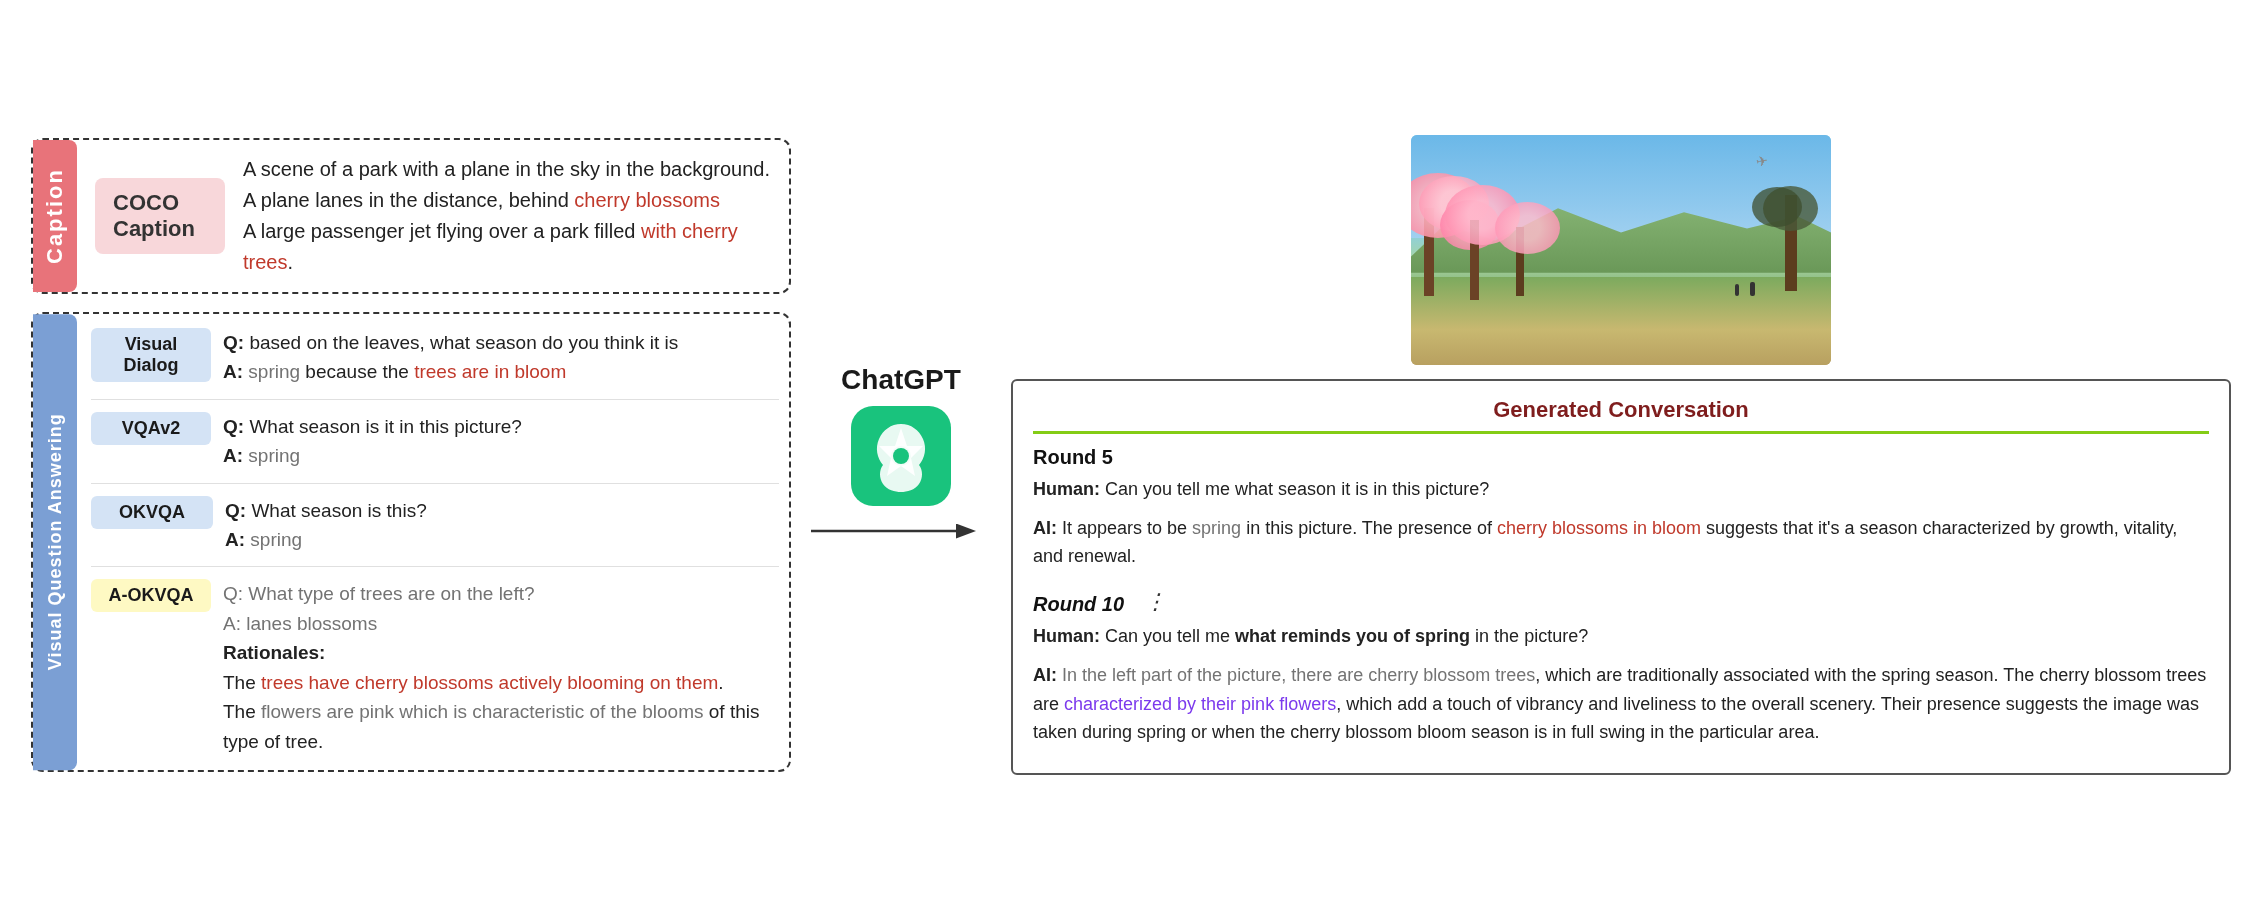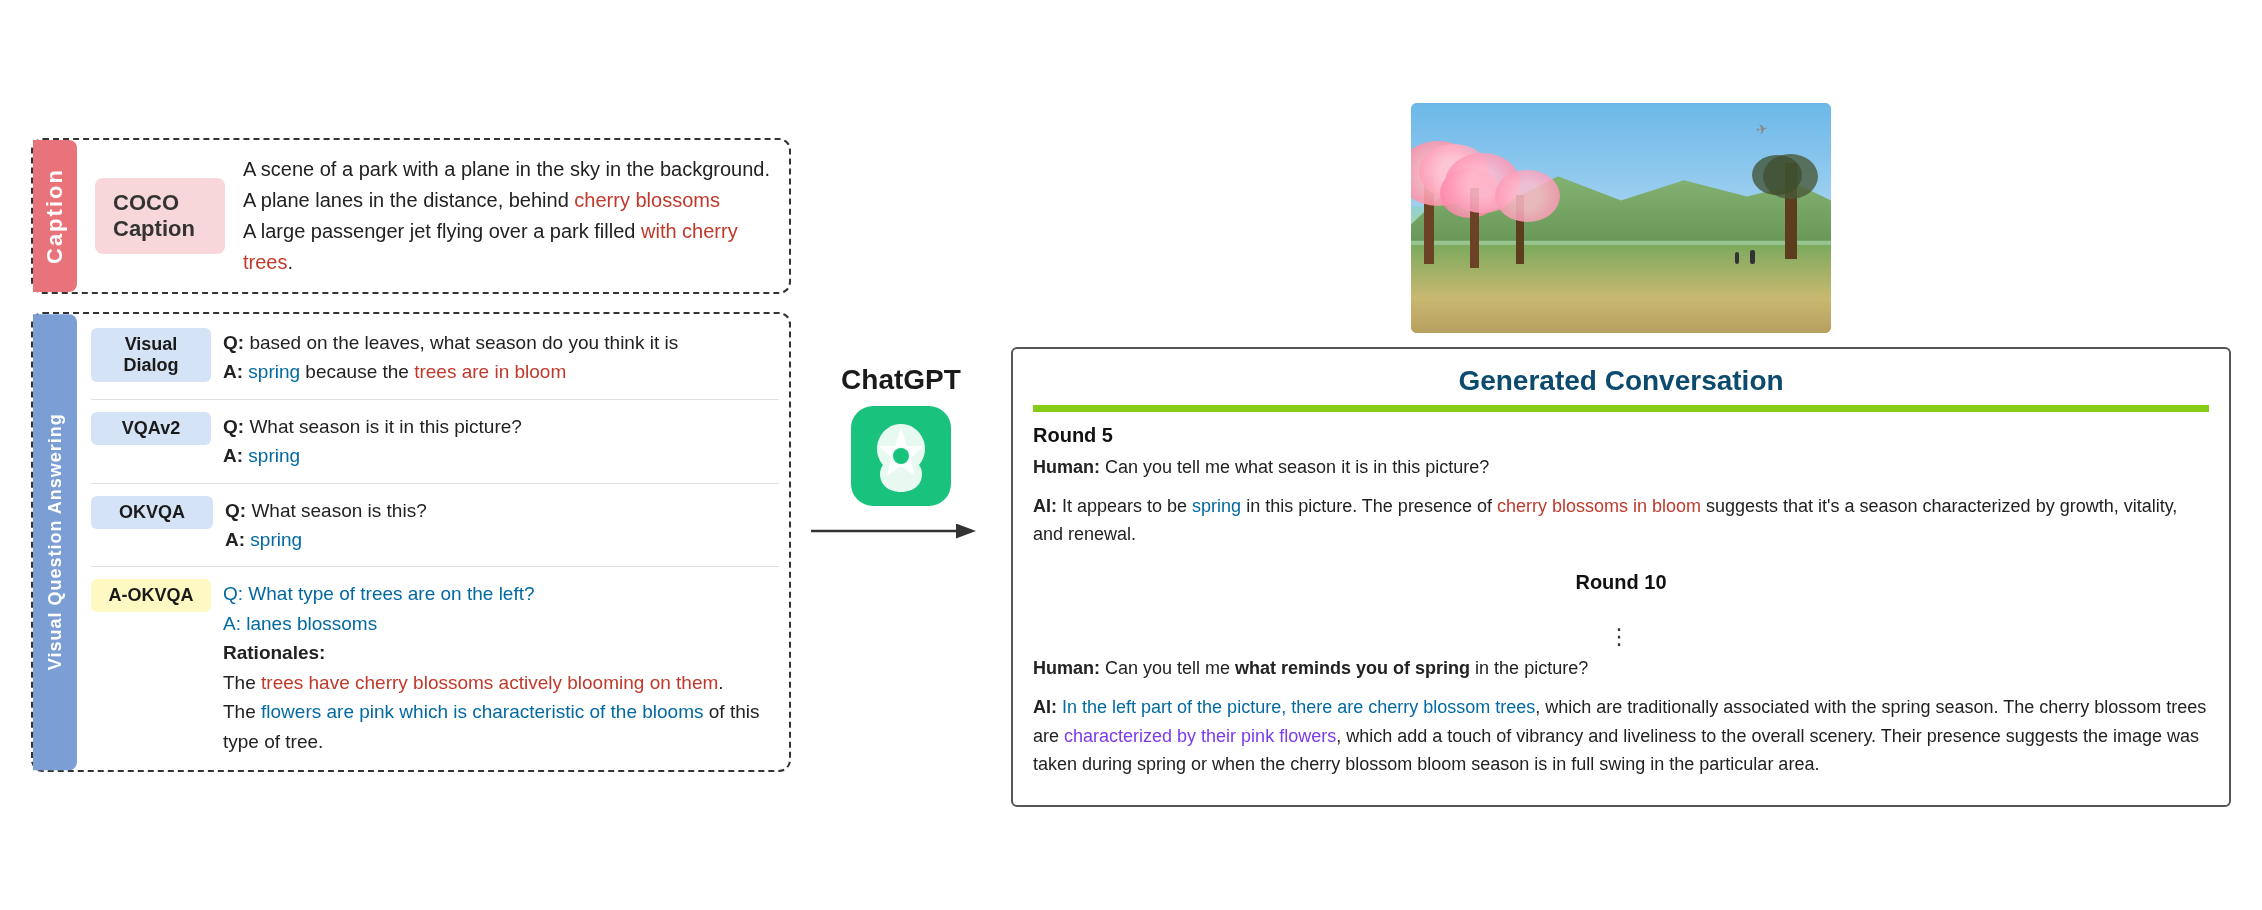--- a/index.html
+++ b/index.html
@@ -71,21 +71,21 @@
       white-space: nowrap;
       min-width: 130px;
       color: #333;
     }
     .caption-text {
       font-size: 20px;
       line-height: 1.55;
       color: #222;
     }
     .red { color: #c0392b; margin-top: 8px; }
-    .blue { color: #0369a1; }
+    .blue { color: #737373; }
     .purple { color: #7c3aed; }
     
     .vqa-box {
       border: 2.5px dashed #333;
       border-radius: 12px;
       display: flex;
       flex-direction: row;
       align-items: stretch;
       background: #fff;
     }
@@ -182,26 +182,26 @@
       position: relative;
       overflow: hidden;
     }
     .conversation-box {
       border: 2px solid #555;
       border-radius: 6px;
       background: #fff;
       padding: 16px 20px;
     }
     .conv-title {
-      font-size: 28px;
+      font-size: 22px;
       font-weight: bold;
       text-align: center;
       margin-bottom: 12px;
-      color: #0c4a6e;
-      border-bottom: 7px solid #84cc16;
+      color: #7f1d1d;
+      border-bottom: 3px solid #84cc16;
       padding-bottom: 8px;
     }
     .conv-round {
       font-size: 20px;
       font-weight: bold;
       margin-bottom: 6px;
       color: #111;
       margin-top: 12px;
     }
     .conv-text {
@@ -359,21 +359,21 @@
       <div class="conv-title">Generated Conversation</div>
 
       <div class="conv-round">Round 5</div>
       <div class="conv-text">
         <strong>Human:</strong> Can you tell me what season it is in this picture?
       </div>
       <div class="conv-text">
         <strong>AI:</strong> It appears to be <span class="blue">spring</span> in this picture. The presence of <span class="red">cherry blossoms in bloom</span> suggests that it's a season characterized by growth, vitality, and renewal.
       </div>
 
-      <div style="display:flex;flex-direction:column;align-items:center;gap:20px;">
+      <div style="display:flex;flex-direction:row;align-items:center;gap:20px;font-style:italic;">
         <div class="conv-round">Round 10</div>
         <div class="conv-ellipsis">⋮</div>
       </div>
 
       <div class="conv-text">
         <strong>Human:</strong> Can you tell me <strong>what reminds you of spring</strong> in the picture?
       </div>
       <div class="conv-text">
         <strong>AI:</strong> <span class="blue">In the left part of the picture, there are cherry blossom trees</span>, which are traditionally associated with the spring season. The cherry blossom trees are <span class="purple">characterized by their pink flowers</span>, which add a touch of vibrancy and liveliness to the overall scenery. Their presence suggests the image was taken during spring or when the cherry blossom bloom season is in full swing in the particular area.
       </div>

